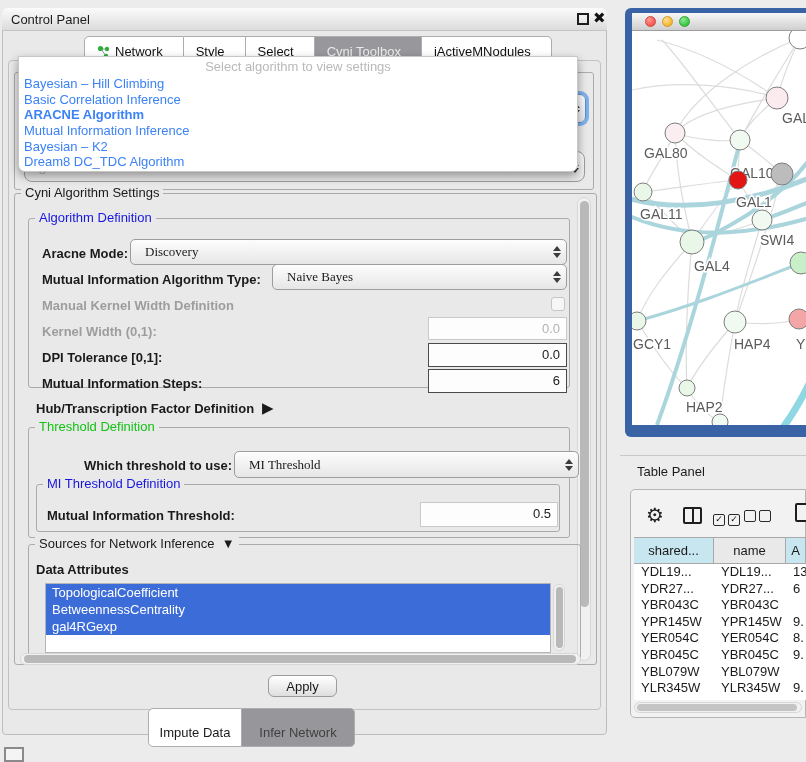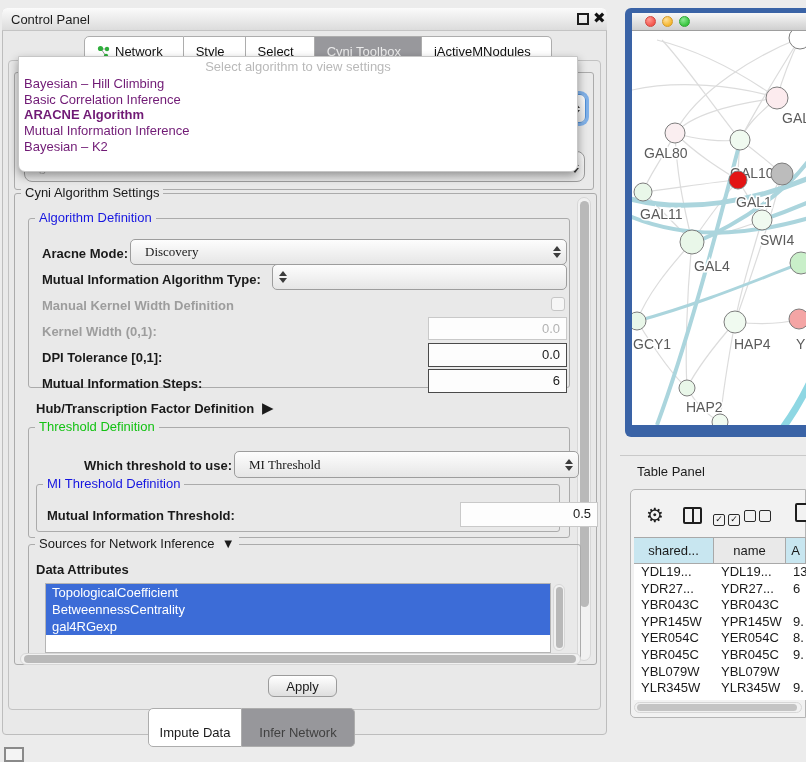--- a/index.html
+++ b/index.html
@@ -34,21 +34,21 @@
   .tri-dn{width:0;height:0;border-left:4px solid transparent;border-right:4px solid transparent;
           border-top:5px solid #3c3c3c;}
   .field{background:#fdfdfd;border:1px solid #c9c9c9;text-align:right;padding:3px 6px 0 0;}
   .field.hot{border:1.5px solid #4a4a4a;}
   .field.dim{color:#b2b2b2;}
   .blab{font-weight:bold;}
   .dimlab{font-weight:bold;color:#9d9d9d;}
   .popup{left:18px;top:56px;width:560px;height:116px;background:#fff;border:1px solid #c6c6c6;
          border-radius:0 0 7px 7px;box-shadow:0 4px 10px rgba(0,0,0,.38);z-index:60;overflow:hidden;}
   .popup .ph{color:#b9b9b9;text-align:center;height:17px;padding-top:2px;}
-  .popup .it{height:15.7px;line-height:15.7px;padding-left:5px;color:#701a75;}
+  .popup .it{height:15.7px;line-height:15.7px;padding-left:5px;color:#3b82f6;}
   .popup .it.bold{font-weight:bold;}
   .scroll-track{background:#f1f1f1;border:1px solid #d7d7d7;border-radius:7px;}
   .scroll-thumb{background:#b9b9b9;border-radius:6px;}
   .listbox{background:#fff;border:1px solid #b5b5b5;overflow:hidden;}
   .listbox .li{height:17px;line-height:17px;padding-left:6px;color:#fff;background:#3c6cd7;}
   .btn{background:linear-gradient(#ffffff,#dedede);border:1px solid #9b9b9b;border-radius:6px;
        text-align:center;padding-top:3px;}
   .btab{background:#fff;border:1px solid #adadad;border-left:none;height:21px;text-align:center;
         padding-top:16px;}
   .btab.first{border-left:1px solid #adadad;border-radius:5px 0 0 5px;}
@@ -130,20 +130,21 @@
 </div>
 
 <div class="abs popup">
   <div class="ph">Select algorithm to view settings</div>
   <div id="dd-items">
       <div class="it">Bayesian – Hill Climbing</div>
       <div class="it">Basic Correlation Inference</div>
       <div class="it bold">ARACNE Algorithm</div>
       <div class="it">Mutual Information Inference</div>
       <div class="it">Bayesian – K2</div>
+      <div class="it">Dream8 DC_TDC Algorithm</div>
     </div>
 </div>
 
 <div class="abs groupbox" style="left:14px;top:193px;width:583px;height:472px;"></div>
 <div class="abs legend" style="left:21px;top:186px;">Cyni Algorithm Settings</div>
 <div class="abs scroll-track" style="left:577px;top:197px;width:14px;height:464px;">
   <div class="scroll-thumb" style="position:absolute;left:2px;top:3px;width:9px;height:406px;"></div>
 </div>
 
 <div class="abs groupbox" style="left:28px;top:218px;width:542px;height:170px;"></div>
@@ -153,20 +154,21 @@
 <div class="abs combo" style="left:130px;top:239px;width:437px;height:26px;">
   <div class="txt">Discovery</div>
   <div class="stepper">
       <div class="tri-up"></div>
       <div class="tri-dn"></div>
     </div>
 </div>
 
 <div class="abs blab" style="left:42px;top:272px;">Mutual Information Algorithm Type:</div>
 <div class="abs combo" style="left:272px;top:264px;width:295px;height:26px;">
+  <div class="txt">Naive Bayes</div>
   <div class="stepper">
       <div class="tri-up"></div>
       <div class="tri-dn"></div>
     </div>
 </div>
 
 <div class="abs dimlab" style="left:42px;top:298px;">Manual Kernel Width Definition</div>
 <div class="abs checkbox" style="left:551px;top:297px;"></div>
 
 <div class="abs dimlab" style="left:42px;top:324px;">Kernel Width (0,1):</div>
@@ -191,21 +193,21 @@
   <div class="txt">MI Threshold</div>
   <div class="stepper">
       <div class="tri-up"></div>
       <div class="tri-dn"></div>
     </div>
 </div>
 
 <div class="abs groupbox" style="left:36px;top:484px;width:524px;height:48px;"></div>
 <div class="abs legend" style="left:43px;top:477px;color:#1616e0;">MI Threshold Definition</div>
 <div class="abs blab" style="left:47px;top:508px;">Mutual Information Threshold:</div>
-<div class="abs field" style="left:420px;top:502px;width:138px;height:25px;margin-left:40px;">0.5</div>
+<div class="abs field" style="left:420px;top:502px;width:138px;height:25px;">0.5</div>
 
 <div class="abs groupbox" style="left:28px;top:544px;width:553px;height:116px;"></div>
 <div class="abs legend" style="left:35px;top:537px;">
   <span>Sources for Network Inference</span>
   <span>&nbsp;▼</span>
 </div>
 <div class="abs blab" style="left:36px;top:562px;">Data Attributes</div>
 <div class="abs listbox" style="left:45px;top:583px;width:506px;height:70px;" id="attr-list">
     <div class="li" style="background: rgb(60, 108, 215);">TopologicalCoefficient</div>
     <div class="li" style="background: rgb(60, 108, 215);">BetweennessCentrality</div>

